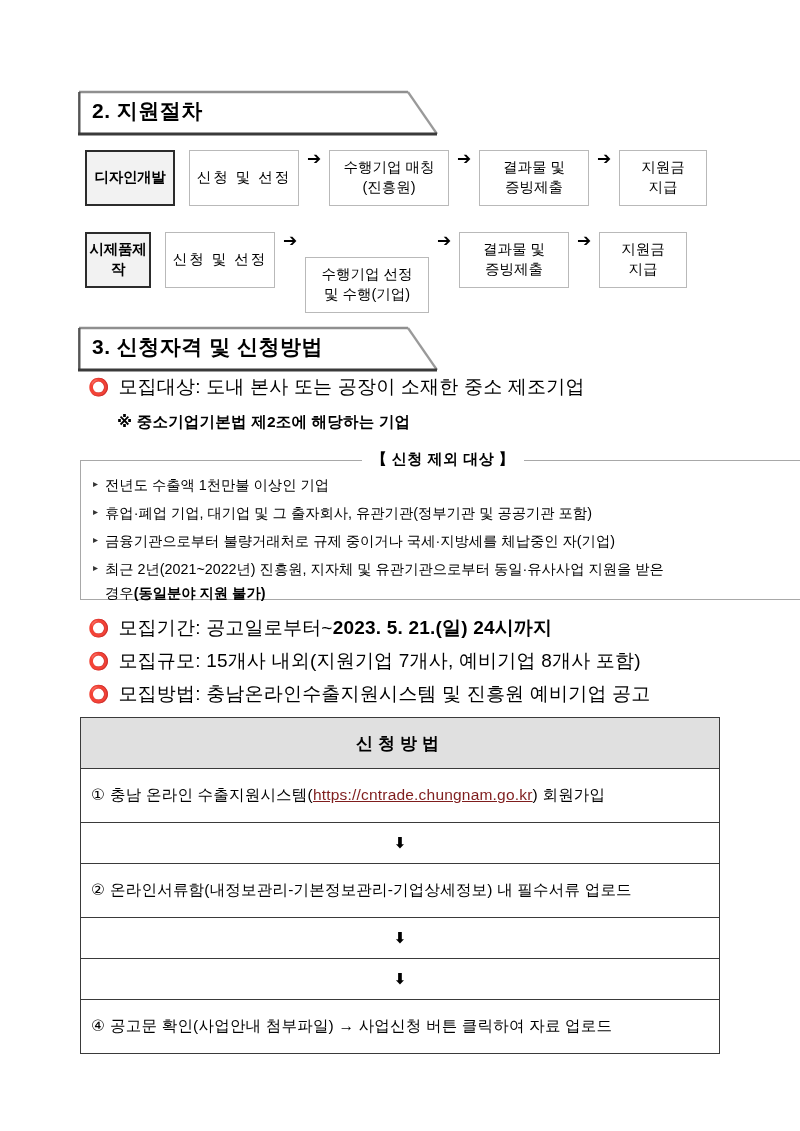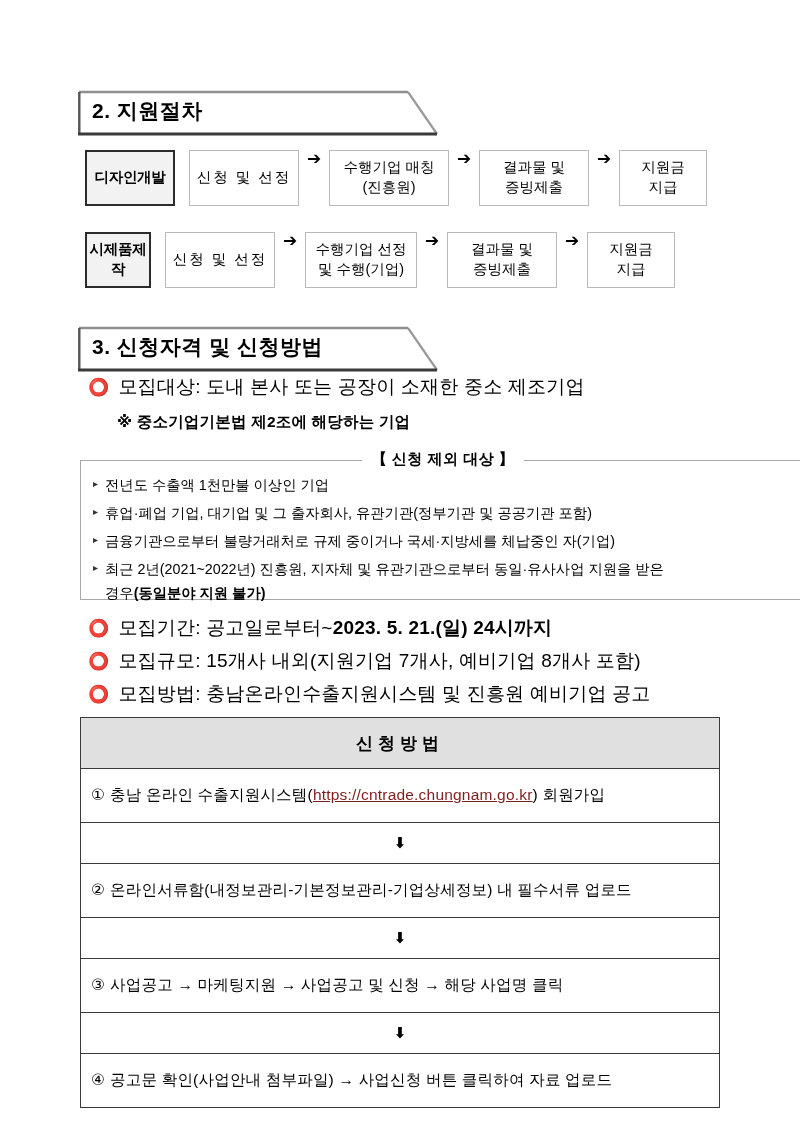--- a/index.html
+++ b/index.html
@@ -206,21 +206,21 @@
     <div class="farrow">➔</div>
     <div class="fbox" style="width:88px; height:56px; white-space:pre-line;">지원금
 지급</div>
   </div>
 
   <div class="flow-row" style="left:85px; top:232px;">
     <div class="fbox lead" style="width:66px; height:56px;">시제품제작</div>
     <div class="fgap"></div>
     <div class="fbox sp" style="width:110px; height:56px;">신청 및 선정</div>
     <div class="farrow">➔</div>
-    <div class="fbox" style="width:112px; height:56px; white-space:pre-line;">수행기업 선정
+    <div class="fbox" style="width:124px; height:56px; white-space:pre-line;margin-top:25px;">수행기업 선정
 및 수행(기업)</div>
     <div class="farrow">➔</div>
     <div class="fbox" style="width:110px; height:56px; white-space:pre-line;">결과물 및
 증빙제출</div>
     <div class="farrow">➔</div>
     <div class="fbox" style="width:88px; height:56px; white-space:pre-line;">지원금
 지급</div>
   </div>
 
   <div class="section-head" style="left:78px; top:326px; width:365px;">
@@ -298,25 +298,20 @@
     </tr>
     <tr>
       <td class="step">
         <span class="circnum">②</span><span>온라인서류함(내정보관리-기본정보관리-기업상세정보) 내 필수서류 업로드</span>
       </td>
     </tr>
     <tr>
       <td class="arrow">⬇</td>
     </tr>
     <tr>
-      <td class="step">
-        <span class="circnum">③</span><span>사업공고 → 마케팅지원 → 사업공고 및 신청 → 해당 사업명 클릭</span>
-      </td>
-    </tr>
-    <tr>
       <td class="arrow">⬇</td>
     </tr>
     <tr>
       <td class="step">
         <span class="circnum">④</span><span>공고문 확인(사업안내 첨부파일) → 사업신청 버튼 클릭하여 자료 업로드</span>
       </td>
     </tr>
   </tbody>
     </table>
 

